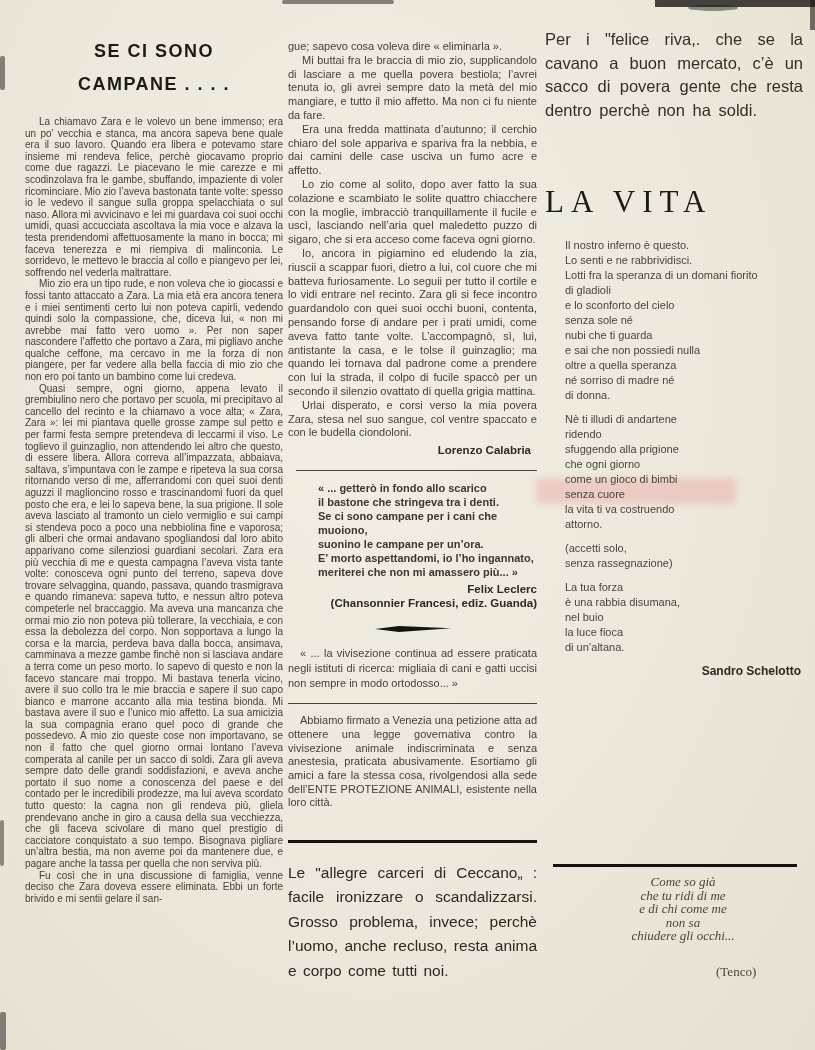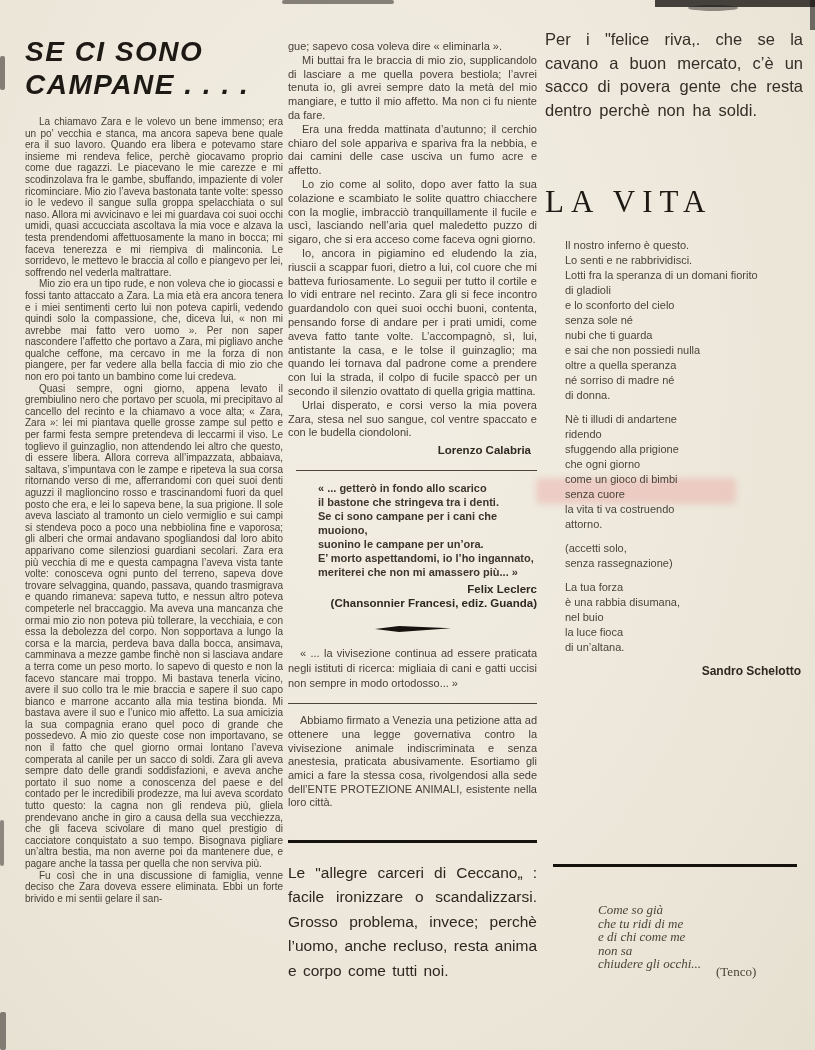--- a/index.html
+++ b/index.html
@@ -7,23 +7,23 @@
     position:relative; width:815px; height:1050px; margin:0 auto;
     background: radial-gradient(ellipse at 45% 35%, #f2eee3 0%, #ede8db 55%, #e6e0d1 100%);
     overflow:hidden;
     font-family:"Liberation Sans", sans-serif;
     color:#3e382f;
   }
   
   .col-left { position:absolute; left:25px; top:35px; width:258px; }
   .main-title {
     font-family:"Liberation Sans", sans-serif;
-    font-weight:bold; font-style:italic;
-    font-size:28px; line-height:33px; letter-spacing:1.5px;
-    color:#1d1914; white-space:pre-line;
+    font-weight:bold; 
+    font-size:18px; line-height:33px; letter-spacing:1.5px;
+    color:#1d1914; white-space:pre-line;text-align:center;
   }
   .body-left { margin-top:15px; font-size:10px; line-height:11.6px; text-align:justify; color:#453f36; }
   .body-left p, .body-mid p { margin:0; text-indent:14px; }
   .noindent { text-indent:0 !important; }
   
   .col-mid { position:absolute; left:288px; top:40px; width:249px; }
   .body-mid { font-size:11px; line-height:13.8px; text-align:justify; color:#46403a; }
   .byline { font-weight:bold; text-align:right; font-size:11.5px; margin-top:4px; padding-right:6px; color:#2e2922; }
   .rule-thin  { height:1px; background:#4a443c; margin:14px 0 0 8px; }
   .rule-thin2 { height:1px; background:#4a443c; margin:12px 0 0 0; }
@@ -46,23 +46,23 @@
   .right-intro { font-size:16.5px; line-height:23.5px; text-align:justify; color:#332e27; word-spacing:3px; }
   .poem-title {
     margin-top:62px; font-family:"Liberation Serif", serif;
     font-size:31px; letter-spacing:7px; color:#1d1914; font-weight:normal;
   }
   .poem { margin-top:18px; padding-left:20px; font-size:11px; line-height:15px; color:#4a443b; }
   .stanza { white-space:pre-line; margin:0 0 9px 0; }
   .poem-author { font-weight:bold; text-align:right; font-size:12px; color:#2e2922; margin-top:4px; padding-right:2px; }
   .rule-right { position:absolute; left:553px; top:864px; width:244px; height:3px; background:#15110d; }
   .tenco {
-    position:absolute; left:598px; top:903px; width:170px;
+    position:absolute; left:598px; top:875px; width:170px;
     font-family:"Liberation Serif", serif; font-style:italic;
-    font-size:13px; line-height:13.5px; color:#4b443a; white-space:pre-line;
+    font-size:13px; line-height:13.5px; color:#4b443a; white-space:pre-line;text-align:center;
   }
   .tenco-attr {
     position:absolute; left:716px; top:964px;
     font-family:"Liberation Serif", serif; font-size:13px; color:#4b443a;
   }
   
   .artifact { position:absolute; background:#1a1613; }
   .a-top-center { left:282px; top:0; width:112px; height:4px; opacity:.5; border-radius:2px; }
   .a-top-right  { left:655px; top:0; width:160px; height:7px; opacity:.8; }
   .a-top-right2 { left:688px; top:5px; width:50px; height:6px; opacity:.45; border-radius:50%; }

